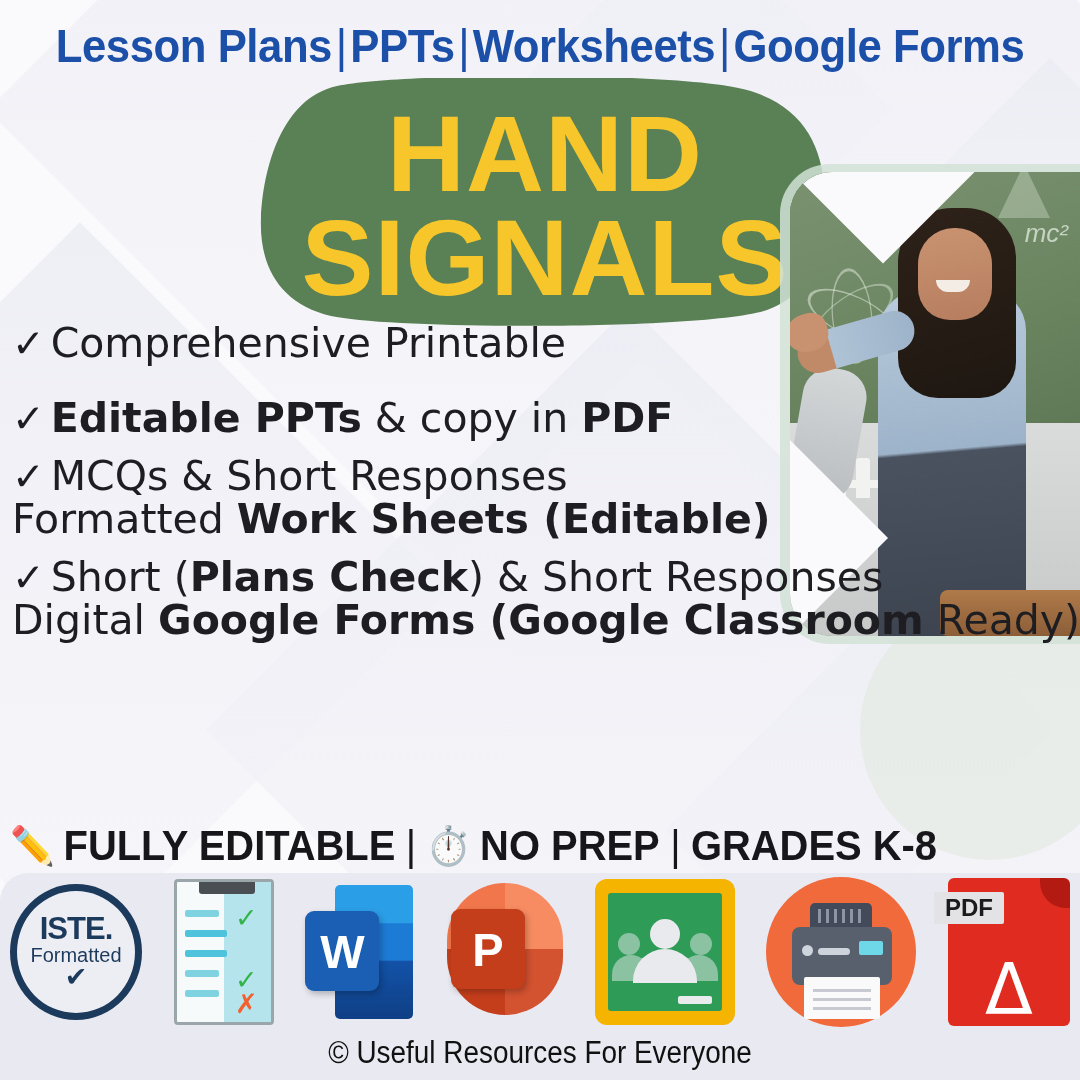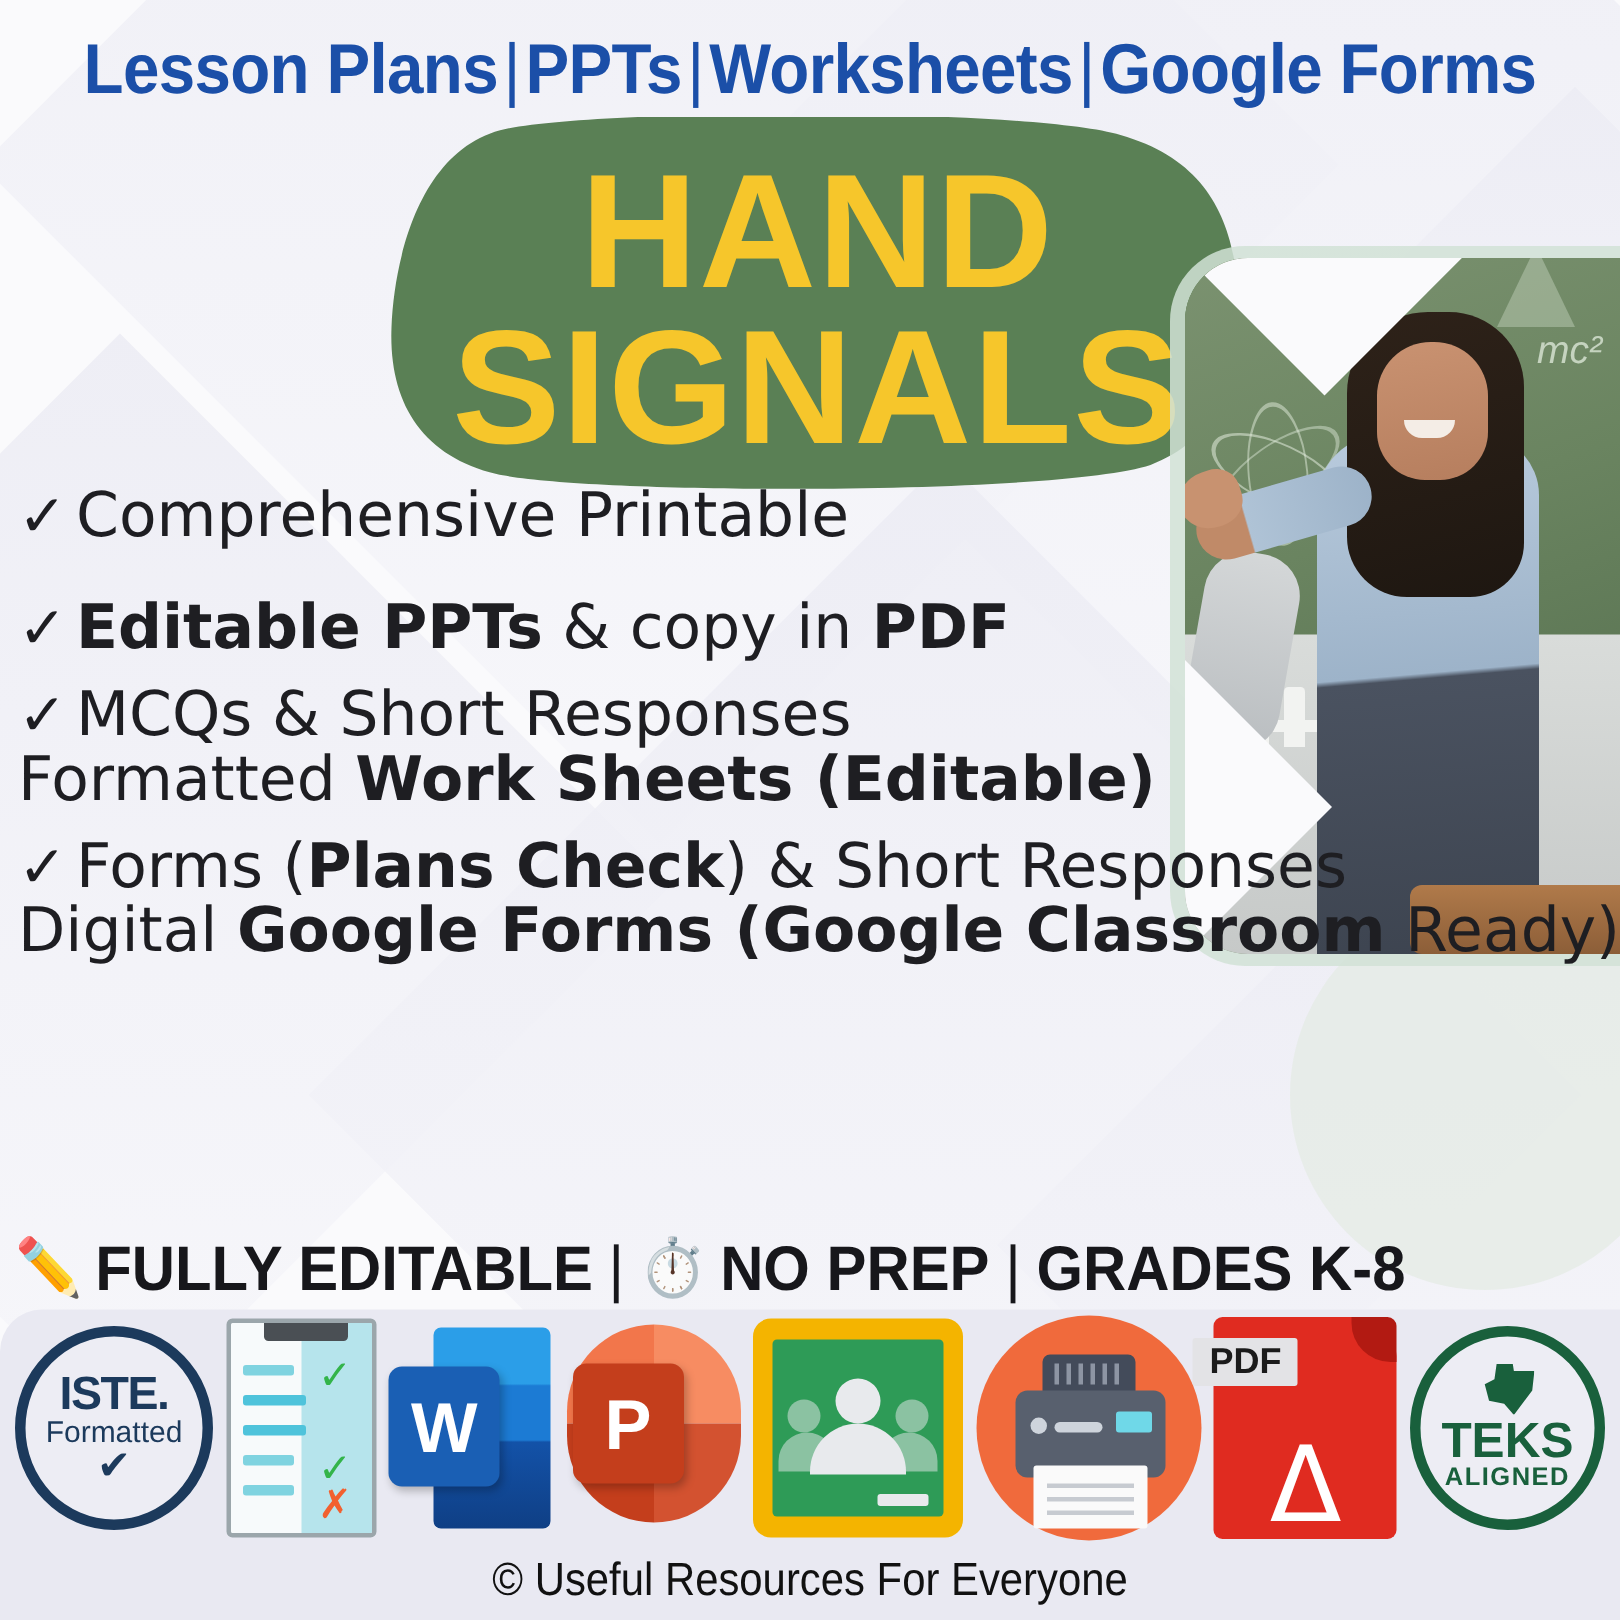--- a/index.html
+++ b/index.html
@@ -383,21 +383,21 @@
       <div class="f-line sz1">
         <span class="chk">✓</span><span>MCQs &amp; Short Responses</span>
       </div>
       <div class="f-line sz1">
         <span>Formatted </span><span class="b">Work Sheets (Editable)</span>
       </div>
     </div>
 
     <div class="grp">
       <div class="f-line sz2">
-        <span class="chk">✓</span><span>Forms (</span><span class="b">Plans Check</span><span>) &amp; Short Responses</span>
+        <span class="chk">✓</span><span>Short (</span><span class="b">Plans Check</span><span>) &amp; Short Responses</span>
       </div>
       <div class="f-line sz2">
         <span>Digital </span><span class="b">Google Forms (Google Classroom</span><span> Ready)</span>
       </div>
     </div>
   </div>
 
   <div class="badgeline">
     <span class="emo">✏️</span>
     <span>FULLY  EDITABLE</span>
@@ -478,24 +478,19 @@
           </div>
       </div>
 
       <div class="ic pdf">
         <div class="doc"></div>
         <div class="fold"></div>
         <div class="acro">ᐃ</div>
         <div class="lbl">PDF</div>
       </div>
 
-      <div class="ic teks">
-        <div class="tx"></div>
-        <div class="t1">TEKS</div>
-        <div class="t2">ALIGNED</div>
-      </div>
 
     </div>
   </div>
 
   <div class="copyright">© Useful Resources For Everyone</div>
 
 </div>
 
 </body></html>

